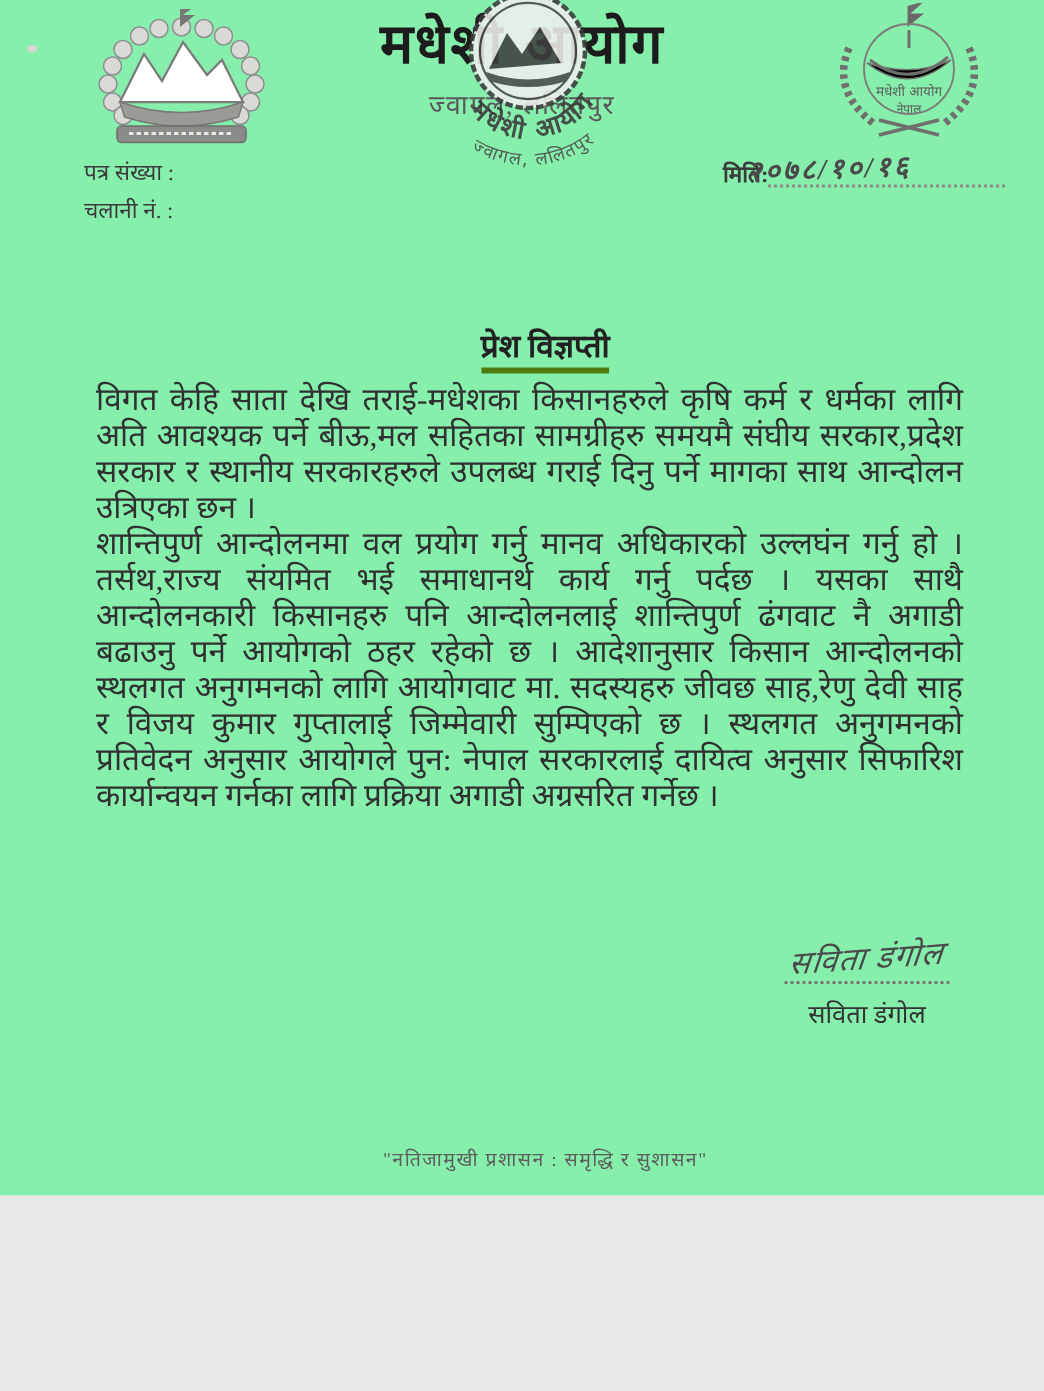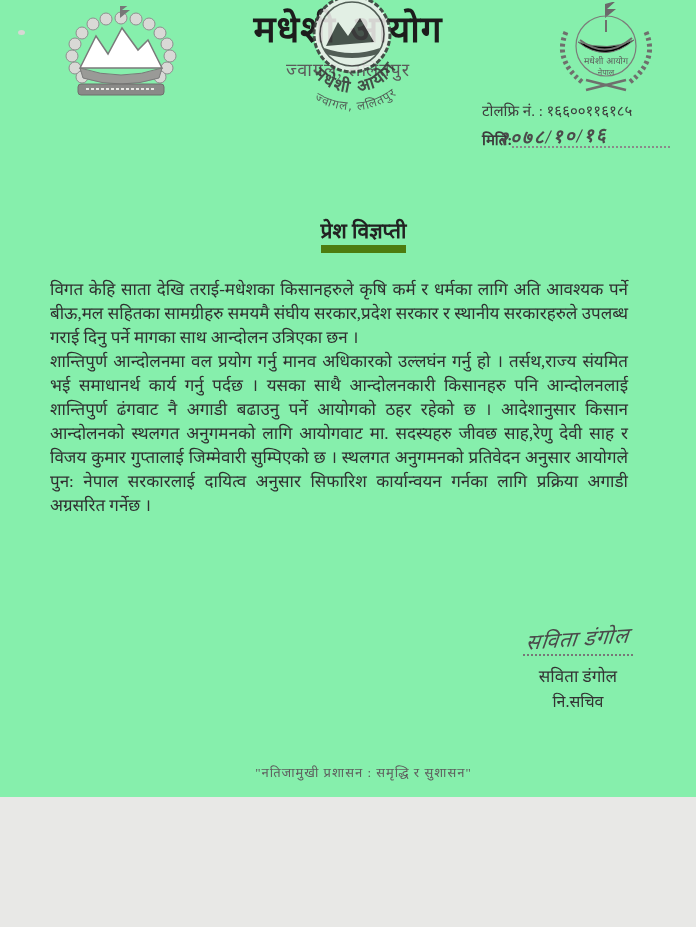--- a/index.html
+++ b/index.html
@@ -33,25 +33,25 @@
     position:absolute;left:16px;bottom:8px;
     font-size:19px;color:#4b4b4b;transform:rotate(-2deg);
     letter-spacing:2px;font-style:italic;
   }
   .refs{position:absolute;left:56px;top:104px;font-size:15px;color:#3c3c3c;line-height:25px;}
   
   .doc-title{
     position:absolute;left:0;top:216px;width:100%;text-align:center;
     font-size:21px;font-weight:700;color:#222;
   }
-  .doc-title span{border-bottom:8px solid #4d7c0f;padding-bottom:2px;}
+  .doc-title span{border-bottom:4px solid #4d7c0f;padding-bottom:2px;}
   
   .body-text{
-    position:absolute;left:50px;top:254px;width:578px;
-    font-size:17px;line-height:24px;text-align:justify;color:#303030;margin-top:24px;
+    position:absolute;left:64px;top:254px;width:578px;
+    font-size:21px;line-height:24px;text-align:justify;color:#303030;
   }
   .body-text p{margin:0;}
   
   .sign-block{position:absolute;left:498px;top:624px;width:160px;text-align:center;font-size:16px;color:#333;}
   .sign-script{
     font-size:21px;color:#4a4a4a;font-style:italic;
     transform:rotate(-4deg) skewX(-10deg);display:inline-block;
     letter-spacing:1px;margin-bottom:2px;white-space:nowrap;
   }
   .sign-dots{width:110px;margin:0 auto 8px auto;border-bottom:2px dotted #777;}
@@ -129,43 +129,42 @@
     <path d="M30 40 Q58 62 86 38 Q60 50 30 40 Z" fill="#77777 5" stroke="#6f6f6d"></path>
     <path d="M32 38 Q58 58 84 36" fill="none" stroke="#6f6f6d" stroke-width="2"></path>
     <line x1="58" y1="18" x2="58" y2="30" stroke="#6f6f6d" stroke-width="2"></line>
     <text x="58" y="62" text-anchor="middle" font-family="'DejaVu Sans','Liberation Sans',sans-serif" font-size="9" fill="#5c5c5a">मधेशी आयोग</text>
     <text x="58" y="73" text-anchor="middle" font-family="'DejaVu Sans','Liberation Sans',sans-serif" font-size="8" fill="#5c5c5a">नेपाल</text>
     <line x1="38" y1="88" x2="78" y2="78" stroke="#6f6f6d" stroke-width="2.5"></line>
     <line x1="38" y1="78" x2="78" y2="88" stroke="#6f6f6d" stroke-width="2.5"></line>
   </svg>
 
   <div class="contact">
-    <div class="contact-row">
-      <span>टोलफ्रि नं. :</span>
-      <span>१६६००११६१८५</span>
-    </div>
     <div class="date-row">
       <span class="date-dots"></span>
       <span class="date-label">मिति:</span>
       <span class="date-value">२०७८/१०/१६</span>
     </div>
   </div>
 
+  <div class="refs">
+    <div>पत्र संख्या :</div>
+    <div>चलानी नं. :</div>
+  </div>
 
   <div class="doc-title">
     <span>प्रेश विज्ञप्ती</span>
   </div>
 
   <div class="body-text">
     <p>विगत केहि साता देखि तराई-मधेशका किसानहरुले कृषि कर्म र धर्मका लागि अति आवश्यक पर्ने बीऊ,मल सहितका सामग्रीहरु समयमै संघीय सरकार,प्रदेश सरकार र स्थानीय सरकारहरुले उपलब्ध गराई दिनु पर्ने मागका साथ आन्दोलन उत्रिएका छन ।</p>
     <p>शान्तिपुर्ण आन्दोलनमा वल प्रयोग गर्नु मानव अधिकारको उल्लघंन गर्नु हो । तर्सथ,राज्य संयमित भई समाधानर्थ कार्य गर्नु पर्दछ । यसका साथै आन्दोलनकारी किसानहरु पनि आन्दोलनलाई शान्तिपुर्ण ढंगवाट नै अगाडी बढाउनु पर्ने आयोगको ठहर रहेको छ । आदेशानुसार किसान आन्दोलनको स्थलगत अनुगमनको लागि आयोगवाट मा. सदस्यहरु जीवछ साह,रेणु देवी साह र विजय कुमार गुप्तालाई जिम्मेवारी सुम्पिएको छ । स्थलगत अनुगमनको प्रतिवेदन अनुसार आयोगले पुन: नेपाल सरकारलाई दायित्व अनुसार सिफारिश कार्यान्वयन गर्नका लागि प्रक्रिया अगाडी अग्रसरित गर्नेछ ।</p>
   </div>
 
   <div class="sign-block">
     <div class="sign-script">सविता डंगोल</div>
     <div class="sign-dots"></div>
     <div class="sign-name">सविता डंगोल</div>
-    <div class="sign-post">नि.सचिव</div>
   </div>
 
   <div class="footer-quote">"नतिजामुखी प्रशासन : समृद्धि र सुशासन"</div>
 
 </div>
 
 </body></html>

